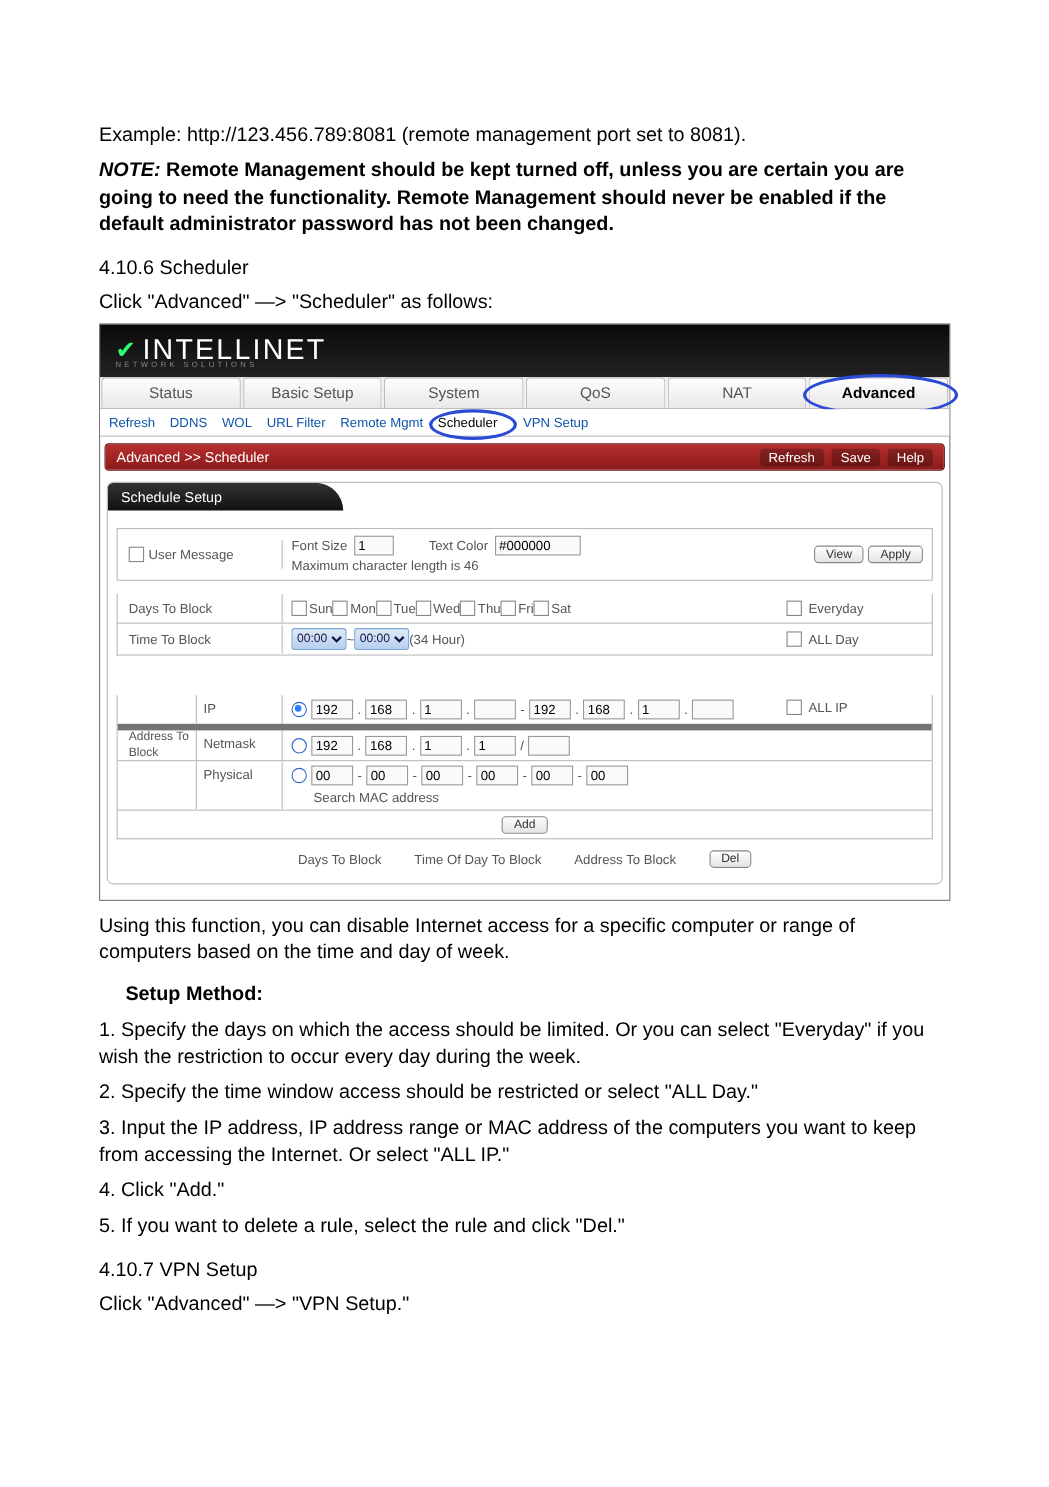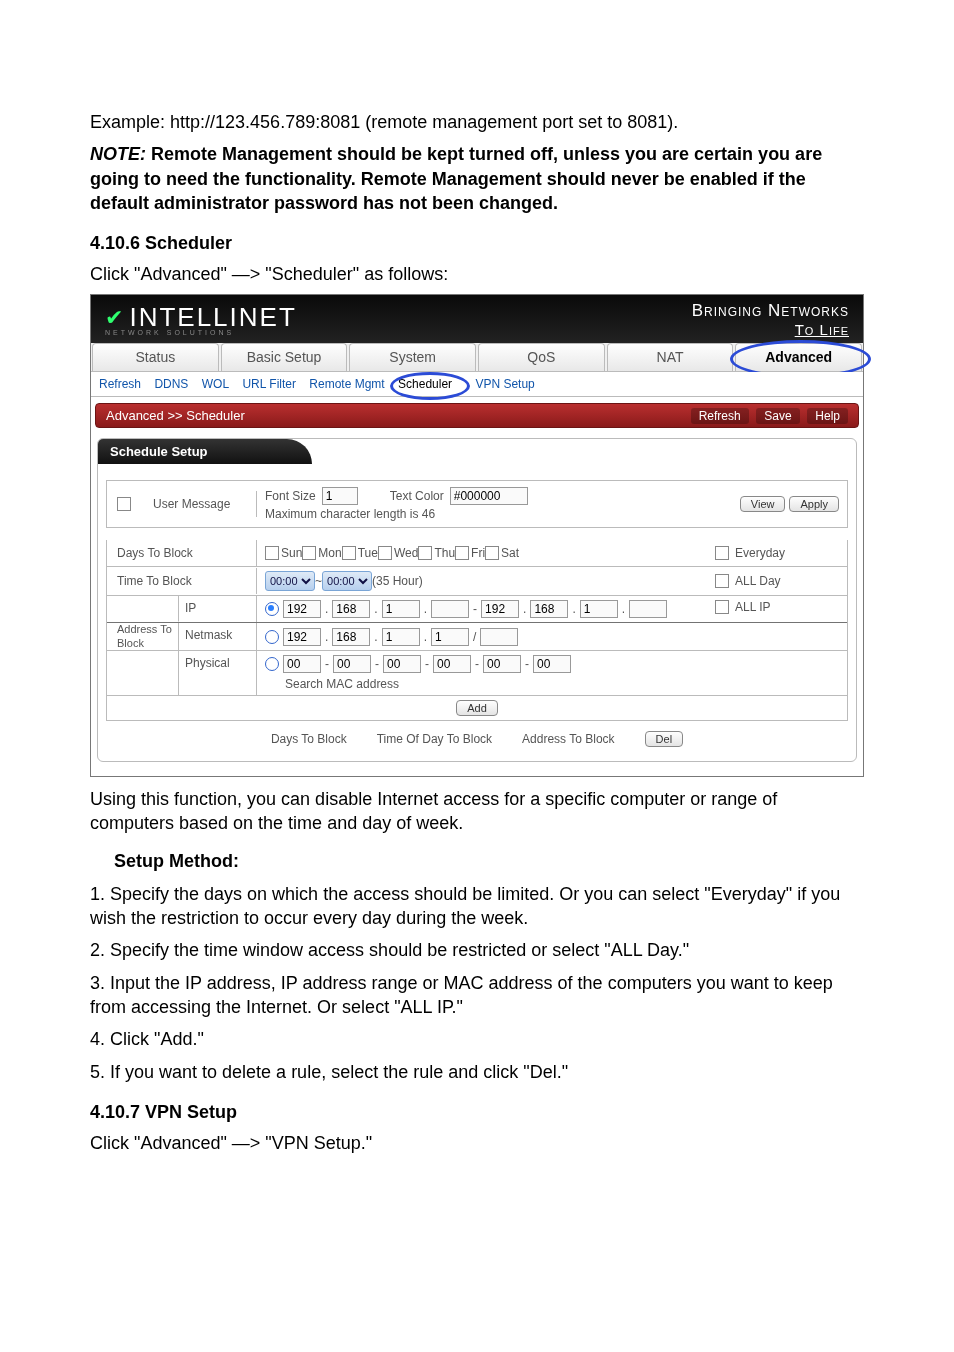--- a/index.html
+++ b/index.html
@@ -12,21 +12,21 @@
   }
   .page {
     width: 954px;
     margin: 0 auto;
     padding: 110px 90px 40px 90px;
     box-sizing: border-box;
   }
   .para { margin: 0 0 8px 0; line-height: 1.35; }
   .bold { font-weight: bold; }
   .italic { font-style: italic; }
-  .section-title { font-weight: bold; margin: 18px 0 8px 0; }
+  .section-title { font-weight: normal; margin: 18px 0 8px 0; }
   .page-num { text-align: center; margin-top: 30px; }
 
   
   .shot {
     width: 100%;
     border: 1px solid #777;
     margin: 8px 0 10px 0;
     box-sizing: border-box;
     font-size: 13px;
     color: #333;
@@ -125,21 +125,21 @@
 
   .panel {
     margin: 10px 6px 14px 6px;
     border: 1px solid #bbb;
     border-radius: 6px;
     overflow: hidden;
   }
   .panel-hdr {
     background: linear-gradient(#333, #111);
     color: #fff;
-    font-weight: bold;
+    font-weight: normal;
     font-size: 13px;
     padding: 5px 12px;
     width: 190px;
     border-radius: 6px 100px 0 0;
   }
   .panel-body {
     padding: 16px 8px 10px 8px;
   }
   .row-box {
     border: 1px solid #bbb;
@@ -285,24 +285,20 @@
 
   <div class="shot">
 
     <div class="shot-header">
       <div>
         <div class="brand">
           <span class="brand-check">✔</span>
           <span>INTELLINET</span>
         </div>
         <span class="brand-sub">NETWORK SOLUTIONS</span>
-      </div>
-      <div class="tagline">
-        <span class="tagline-top">Bringing Networks</span>
-        <span class="tagline-bottom">To Life</span>
       </div>
     </div>
 
     <div class="tab-row">
       <div class="tab">Status</div>
       <div class="tab">Basic Setup</div>
       <div class="tab">System</div>
       <div class="tab">QoS</div>
       <div class="tab">NAT</div>
       <div class="tab active" style="position:relative;">
@@ -331,21 +327,21 @@
         <span>Save</span>
         <span>Help</span>
       </span>
     </div>
 
     <div class="panel">
       <div class="panel-hdr">Schedule Setup</div>
       <div class="panel-body">
 
         <div class="row-box msg-box" style="margin-bottom:12px;">
-          <div class="cell-label" style="display:flex; align-items:center; gap:20px;">
+          <div class="cell-label" style="display:flex; align-items:center; gap:2px;">
             <span class="cb"></span>
             <span>User Message</span>
           </div>
           <div class="cell-body">
             <div class="msg-line">
               <span>Font Size</span>
               <input class="txt" style="width: 28px;" value="1">
               <span style="width:20px;"></span>
               <span>Text Color</span>
               <input class="txt" style="width: 70px;" value="#000000">
@@ -381,31 +377,31 @@
             <span>Everyday</span>
           </div>
         </div>
 
         <div class="row-box">
           <div class="cell-label">Time To Block</div>
           <div class="cell-body">
             <select class="sel"><option>00:00</option></select>
             <span>~</span>
             <select class="sel"><option>00:00</option></select>
-            <span>(35 Hour)</span>
+            <span>(34 Hour)</span>
           </div>
           <div class="cell-right">
             <span class="cb"></span>
             <span>ALL Day</span>
           </div>
         </div>
 
         <div style="border:1px solid #bbb; border-top:none;">
 
-          <div class="addr-block" style="border-bottom:1px solid #737373;">
+          <div class="addr-block" style="border-bottom:6px solid #737373;margin-top:36px;">
             <div class="addr-left" style="border-bottom:1px solid transparent;" rowspan="3"></div>
             <div class="addr-sub">IP</div>
             <div class="addr-body">
               <span class="radio checked"></span>
               <input class="txt small" value="192" style="">.
               <input class="txt small" value="168" style="">.
               <input class="txt small" value="1" style="">.
               <input class="txt small" value="" style="">
               <span>-</span>
               <input class="txt small" value="192" style="">.

